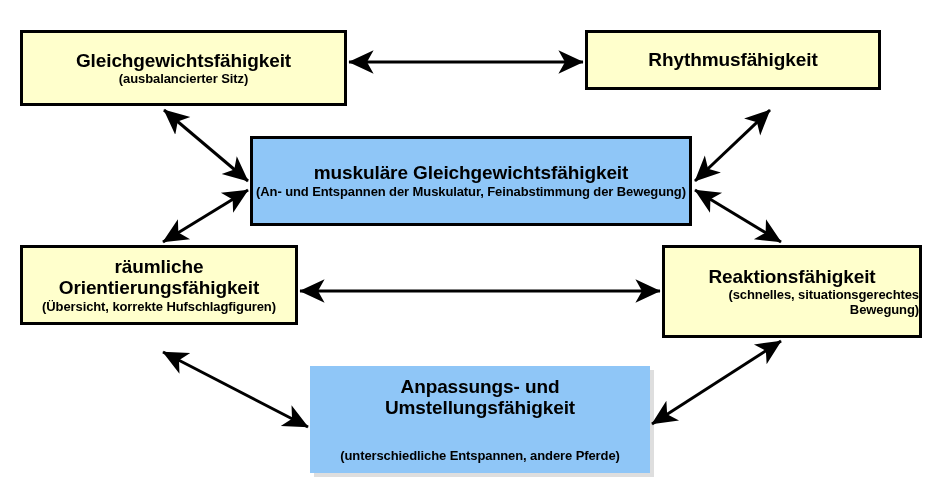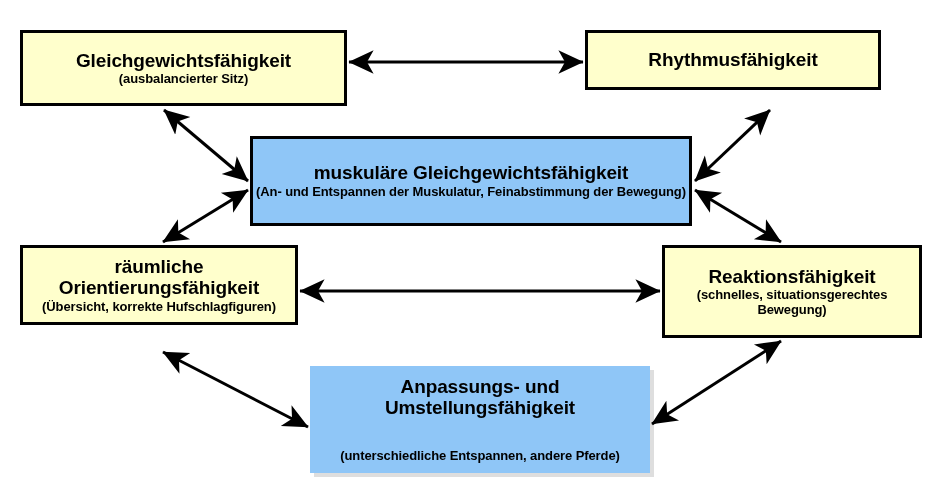--- a/index.html
+++ b/index.html
@@ -58,21 +58,21 @@
     font-weight: bold;
     font-size: 13px;
     line-height: 1.18;
     letter-spacing: -0.1px;
   }
   
   #node-gleichgewicht { left: 20px;  top: 30px;  width: 327px; height: 76px; }
   #node-rhythmus      { left: 585px; top: 30px;  width: 296px; height: 60px; }
   #node-muskulaere    { left: 250px; top: 136px; width: 442px; height: 90px; }
   #node-raeumliche    { left: 20px;  top: 245px; width: 278px; height: 80px; }
-  #node-reaktion      { left: 662px; top: 245px; width: 260px; height: 93px; }
+  #node-reaktion      { left: 662px; top: 245px; width: 260px; height: 93px; text-align: right; }
   #node-anpassung     { left: 310px; top: 366px; width: 340px; height: 107px; }
   #node-muskulaere .title { margin-bottom: 1px; }
   #node-anpassung .title  { margin-bottom: 1px; }
 </style>
 </head>
 <body>
 
 <div id="canvas">
 
   <svg id="arrow-layer" viewBox="0 0 940 490" width="940" height="490">

